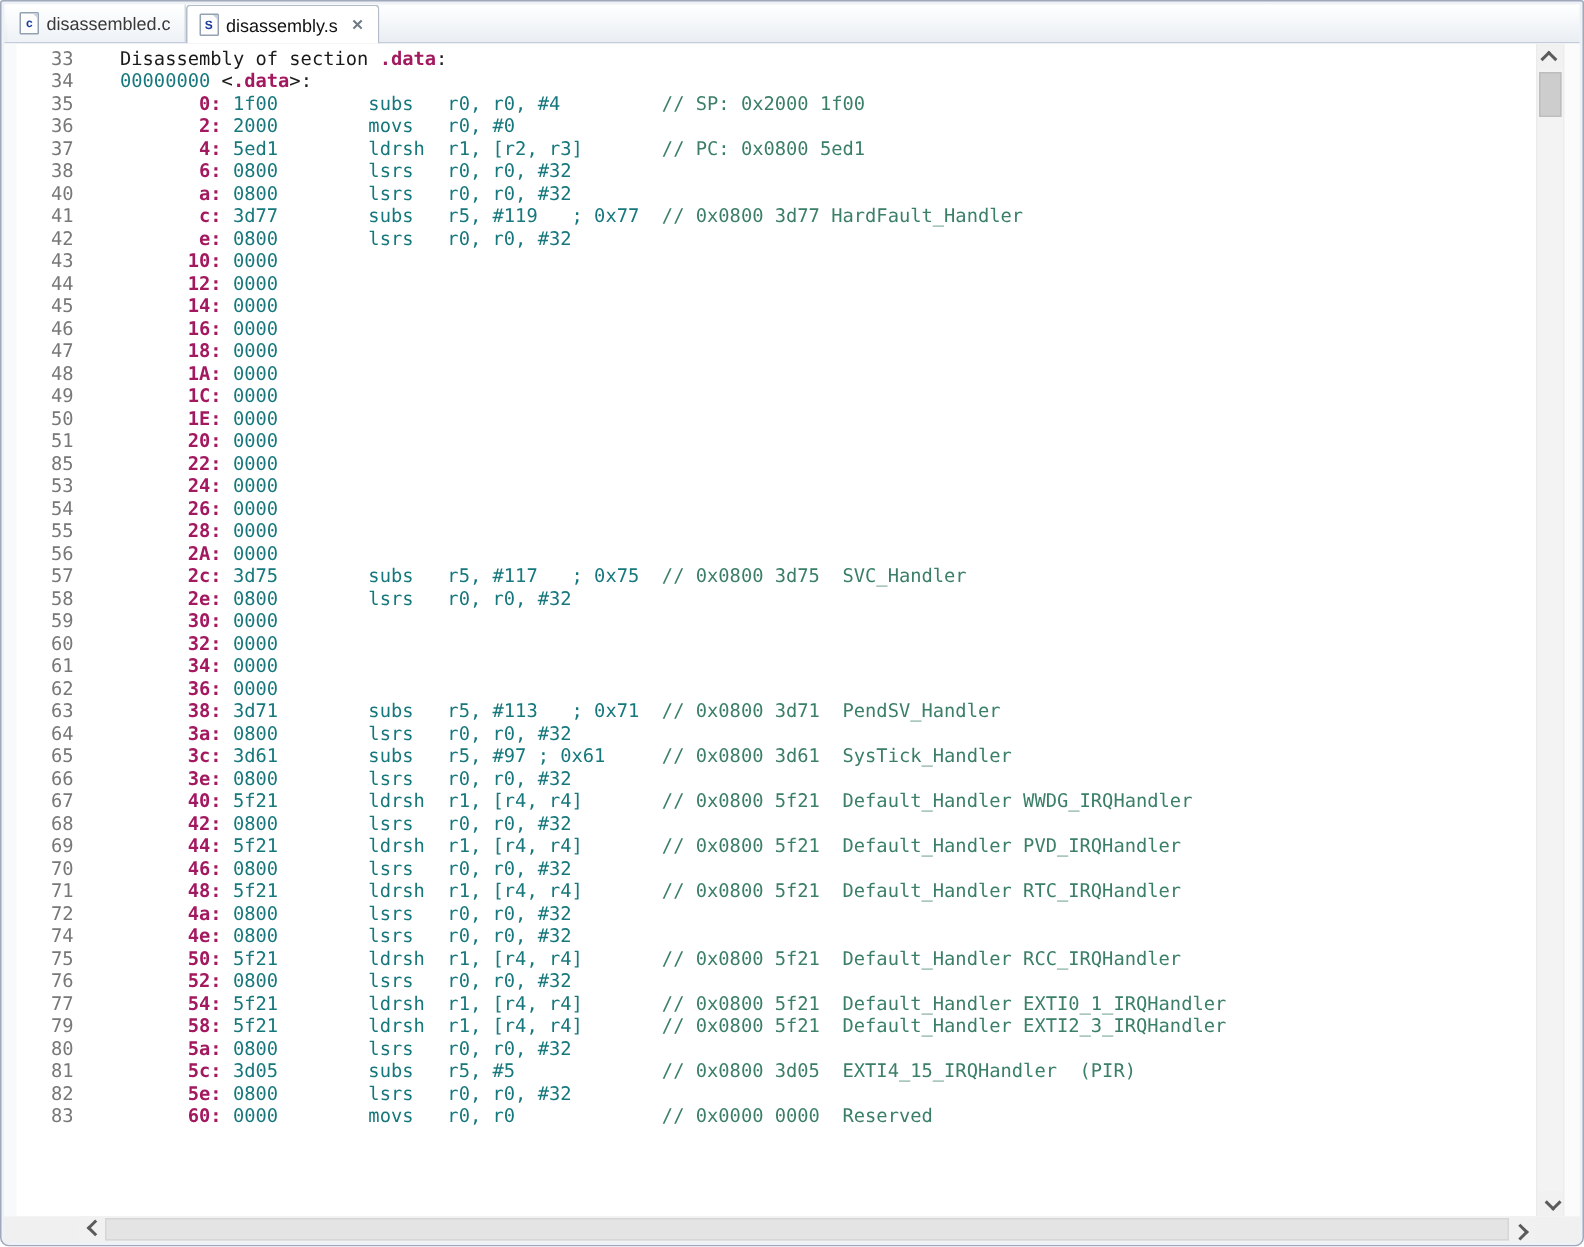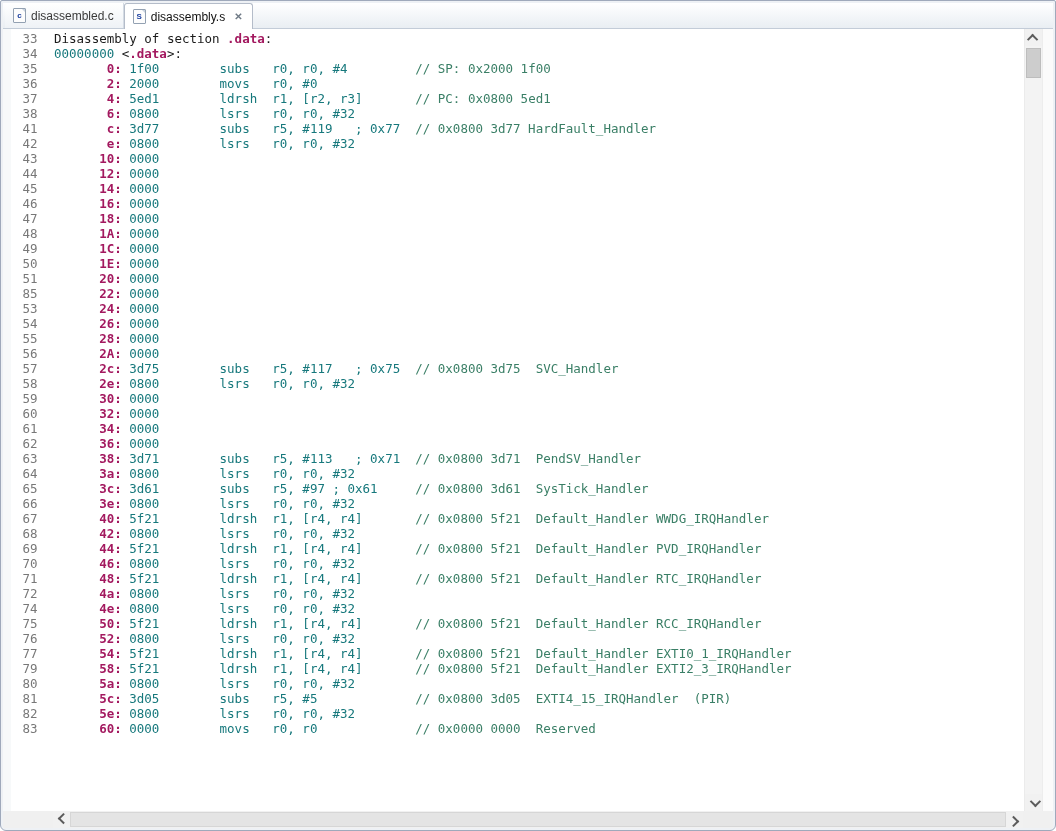--- a/index.html
+++ b/index.html
@@ -36,22 +36,22 @@
   }
   .ficon::after{ content:""; position:absolute; top:0; right:0;
     border-top:3px solid #c7d2de; border-left:3px solid transparent; }
   .closex { font:bold 10px "Liberation Sans", sans-serif; color:#6f7a86; margin-left:4px; }
 
   
   .ebody { flex:1; display:flex; background:#ffffff; overflow:hidden; }
   .annruler { flex:0 0 8px; background:#f7f9fa; }
   .rows { flex:1; overflow:hidden; padding-top:2px; }
   .row { display:flex; height:15px; font:12.5px/15px "DejaVu Sans Mono", monospace; white-space:pre; }
-  .ln { flex:0 0 38px; text-align:center; padding-right:5px; color:var(--ln); }
-  .tx { flex:1; white-space:pre; }
+  .ln { flex:0 0 38px; text-align:right; padding-right:5px; color:var(--ln); }
+  .tx { flex:1; white-space:pre;margin-left:26px; }
   .sa { color:var(--addr); font-weight:bold; }   
   .sc { color:var(--code);text-align:right; }                     
   .sm { color:var(--cmt); }                      
   .sk { color:var(--plain); }                    
 
   
   .vscroll { flex:0 0 17px; background:#f3f3f3; display:flex; flex-direction:column; border-left:1px solid #ebebeb; }
   .sbtn { flex:0 0 17px; display:flex; align-items:center; justify-content:center; background:#f1f1f1; }
   .vthumb { flex:0 0 28px; margin:2px 1px 0 1px; background:#cdcdcd; border:1px solid #bdbdbd; }
   .vfill { flex:1; }
@@ -88,20 +88,21 @@
 
   <div class="ebody">
     <div class="annruler"></div>
     <div class="rows" id="rows">
         <div class="row"><span class="ln">33</span><span class="tx"><span class="sk">Disassembly of section </span><span class="sa">.data</span><span class="sk">:</span></span></div>
         <div class="row"><span class="ln">34</span><span class="tx"><span class="sc">00000000 </span><span class="sk">&lt;</span><span class="sa">.data</span><span class="sk">&gt;:</span></span></div>
         <div class="row"><span class="ln">35</span><span class="tx"><span class="sa">       0:</span><span class="sc"> 1f00        subs   r0, r0, #4</span><span class="sm">         // SP: 0x2000 1f00</span></span></div>
         <div class="row"><span class="ln">36</span><span class="tx"><span class="sa">       2:</span><span class="sc"> 2000        movs   r0, #0</span></span></div>
         <div class="row"><span class="ln">37</span><span class="tx"><span class="sa">       4:</span><span class="sc"> 5ed1        ldrsh  r1, [r2, r3]</span><span class="sm">       // PC: 0x0800 5ed1</span></span></div>
         <div class="row"><span class="ln">38</span><span class="tx"><span class="sa">       6:</span><span class="sc"> 0800        lsrs   r0, r0, #32</span></span></div>
+        <div class="row"><span class="ln">40</span><span class="tx"><span class="sa">       a:</span><span class="sc"> 0800        lsrs   r0, r0, #32</span></span></div>
         <div class="row"><span class="ln">41</span><span class="tx"><span class="sa">       c:</span><span class="sc"> 3d77        subs   r5, #119   ; 0x77</span><span class="sm">  // 0x0800 3d77 HardFault_Handler</span></span></div>
         <div class="row"><span class="ln">42</span><span class="tx"><span class="sa">       e:</span><span class="sc"> 0800        lsrs   r0, r0, #32</span></span></div>
         <div class="row"><span class="ln">43</span><span class="tx"><span class="sa">      10:</span><span class="sc"> 0000</span></span></div>
         <div class="row"><span class="ln">44</span><span class="tx"><span class="sa">      12:</span><span class="sc"> 0000</span></span></div>
         <div class="row"><span class="ln">45</span><span class="tx"><span class="sa">      14:</span><span class="sc"> 0000</span></span></div>
         <div class="row"><span class="ln">46</span><span class="tx"><span class="sa">      16:</span><span class="sc"> 0000</span></span></div>
         <div class="row"><span class="ln">47</span><span class="tx"><span class="sa">      18:</span><span class="sc"> 0000</span></span></div>
         <div class="row"><span class="ln">48</span><span class="tx"><span class="sa">      1A:</span><span class="sc"> 0000</span></span></div>
         <div class="row"><span class="ln">49</span><span class="tx"><span class="sa">      1C:</span><span class="sc"> 0000</span></span></div>
         <div class="row"><span class="ln">50</span><span class="tx"><span class="sa">      1E:</span><span class="sc"> 0000</span></span></div>

